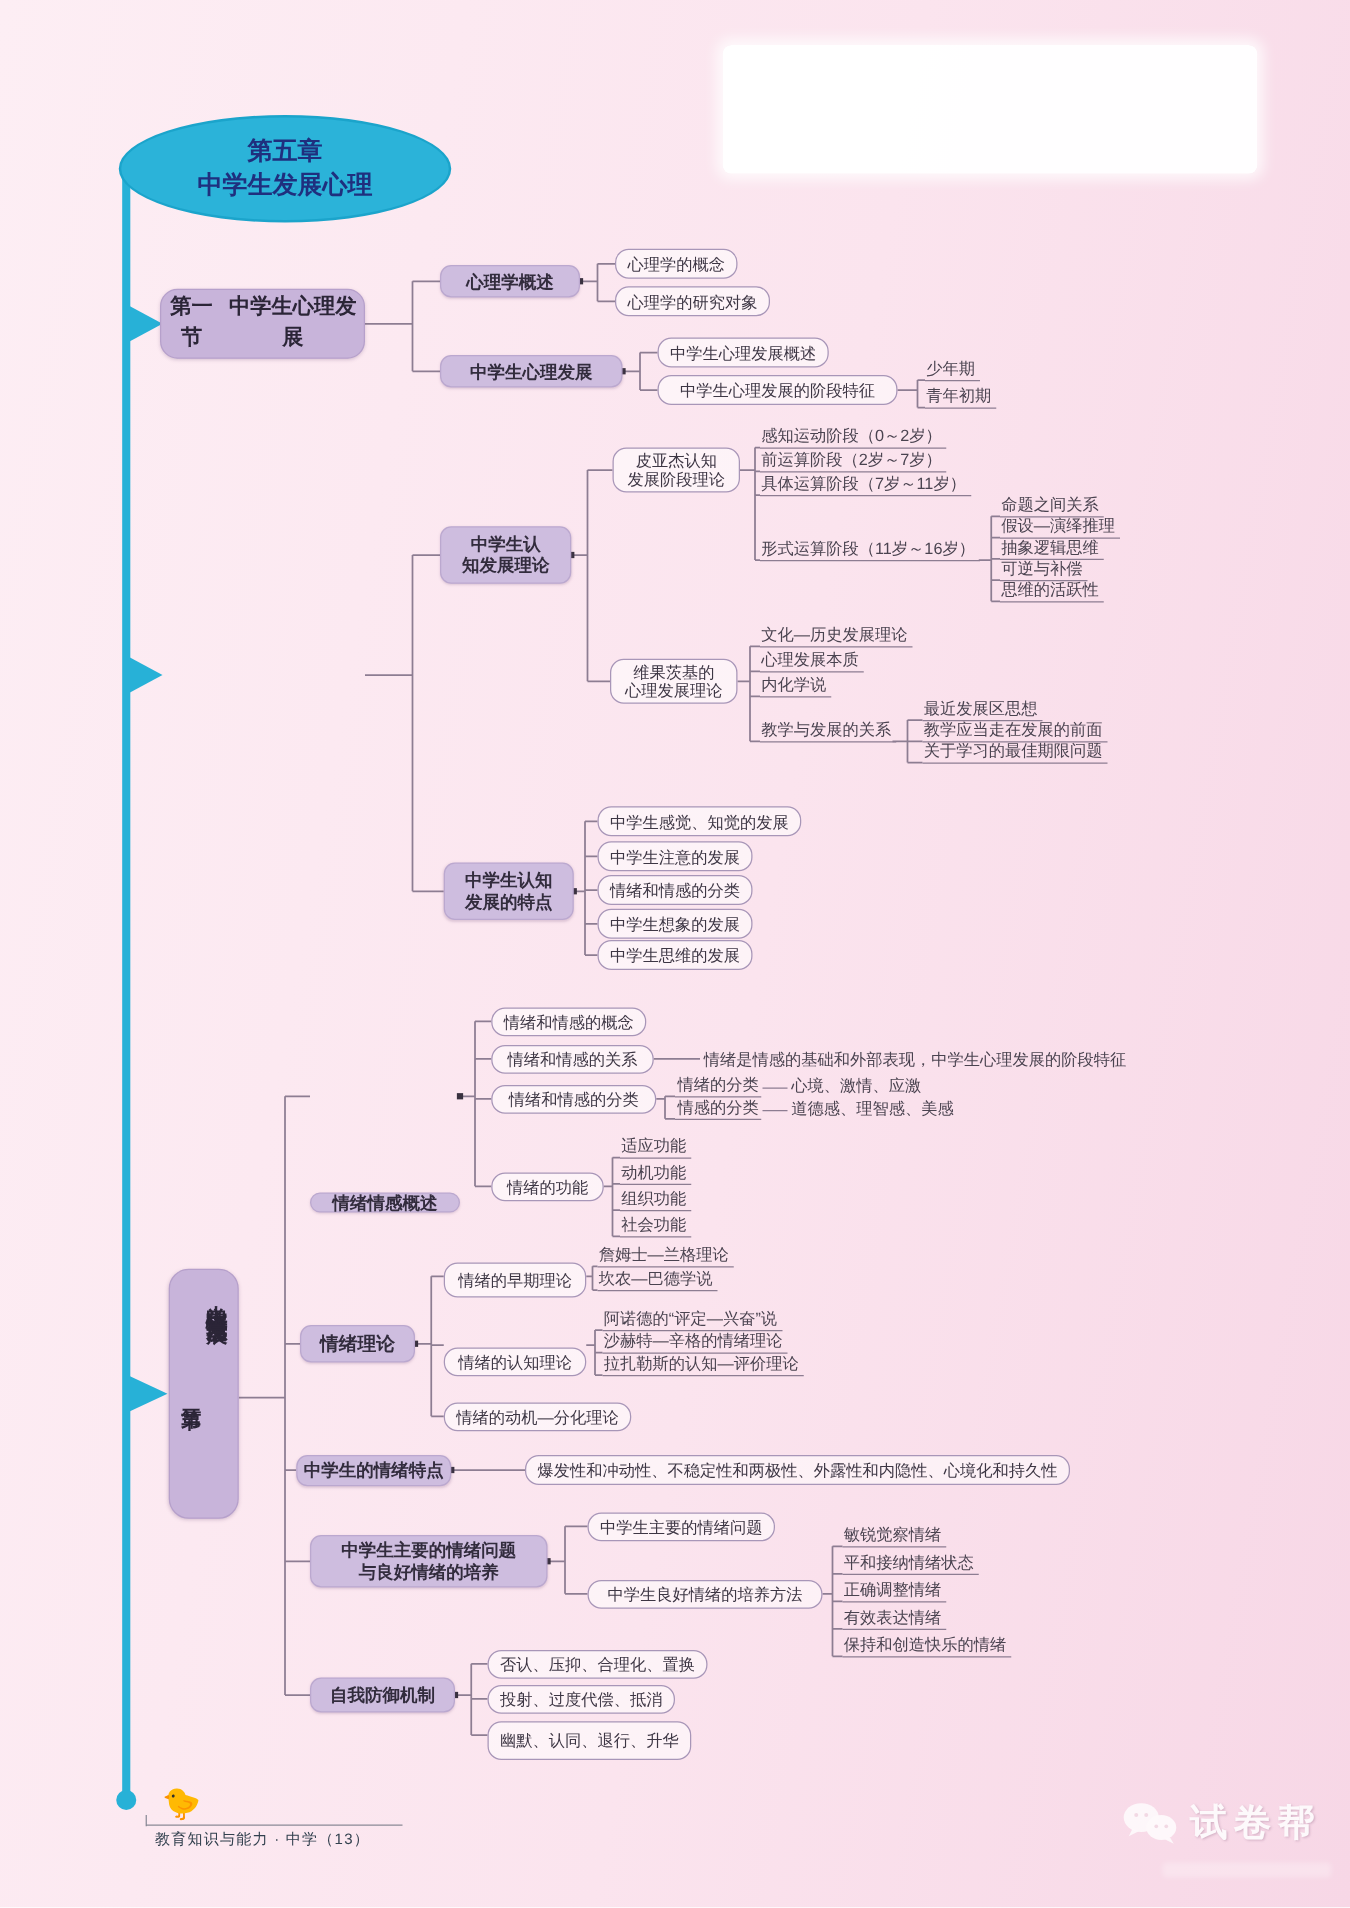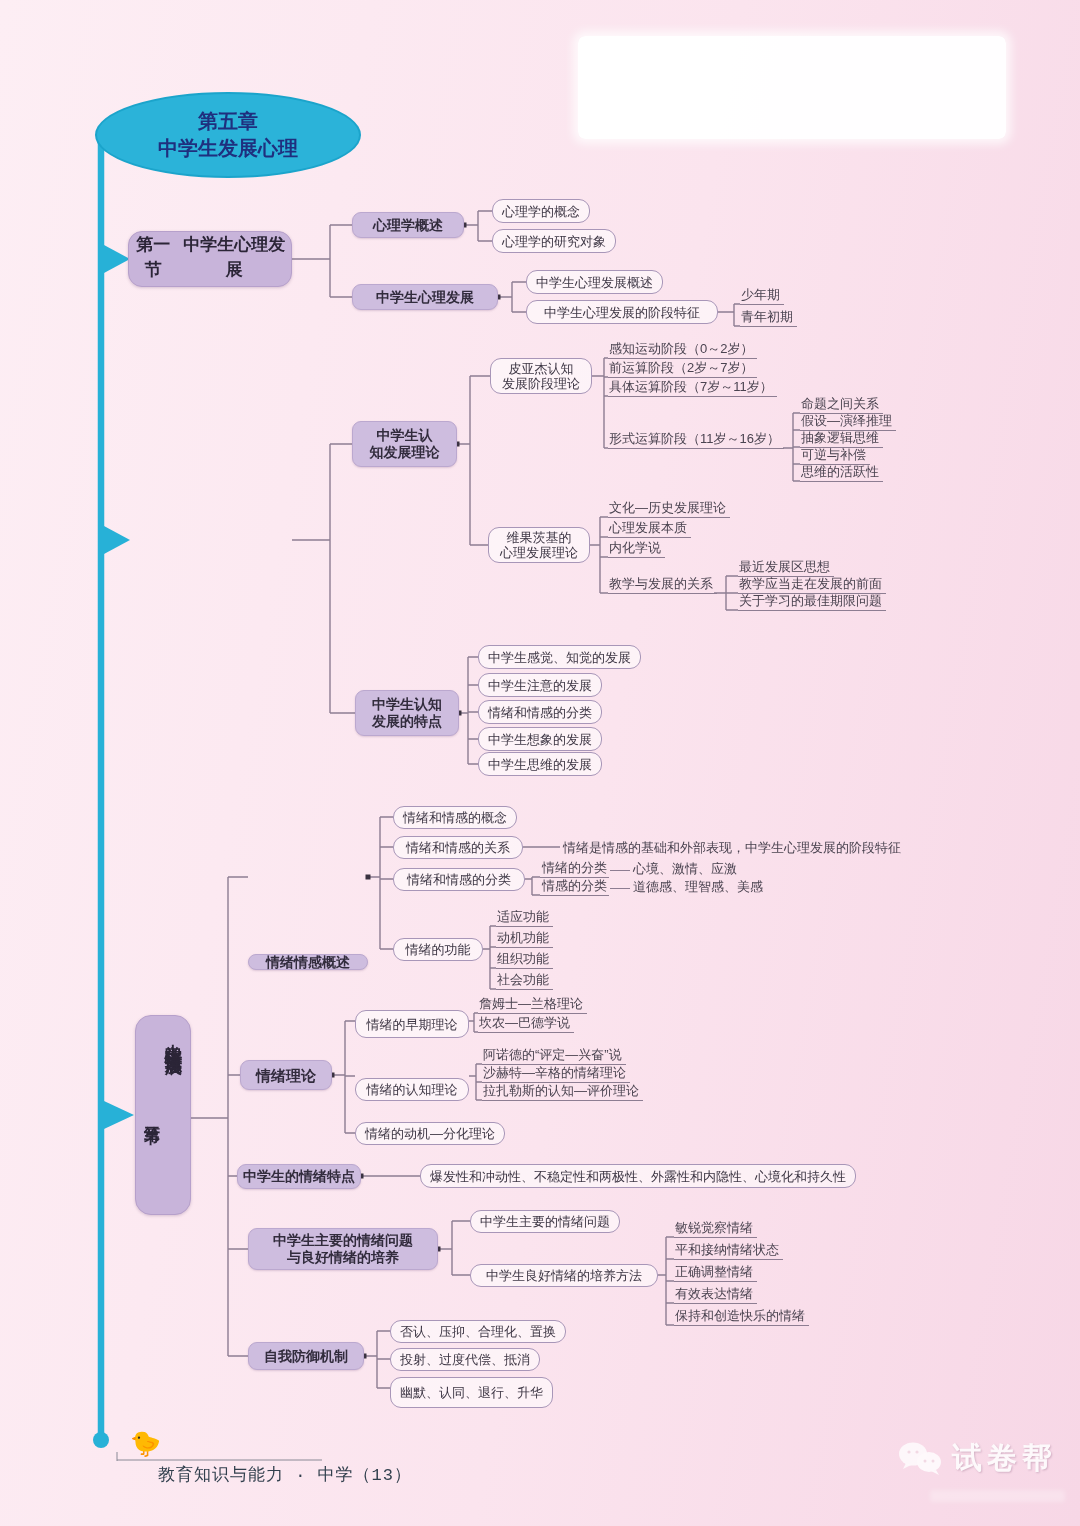--- a/index.html
+++ b/index.html
@@ -32,22 +32,22 @@
     padding:3px 9px;white-space:nowrap;}
   .leaf{position:absolute;z-index:2;font-size:13px;line-height:16px;color:#4a4350;
     border-bottom:1.4px solid #8d7d92;padding:0 4px 1px 1px;white-space:nowrap;}
   .note{position:absolute;z-index:2;font-size:13px;line-height:15px;color:#4a4350;white-space:nowrap;}
   .pair{position:absolute;z-index:2;display:flex;align-items:flex-end;white-space:nowrap;}
   .pair .plabel{font-size:13px;line-height:16px;color:#4a4350;border-bottom:1.4px solid #8d7d92;padding:0 2px 1px;}
   .pair .pdash{width:20px;height:0;border-bottom:1.4px solid #8d7d92;margin:0 1px 7px;}
   .pair .pvalue{font-size:13px;line-height:16px;color:#4a4350;padding:0 2px 1px;}
   .whitebox{position:absolute;left:578px;top:36px;width:428px;height:103px;z-index:4;
     background:rgba(255,255,255,.97);border-radius:7px;box-shadow:0 0 10px 5px rgba(255,255,255,.75);}
-  .footer{position:absolute;left:124px;top:1463px;z-index:2;font-family:Liberation Mono, monospace;
-    font-size:17px;color:#32404e;letter-spacing:1px;margin-left:34px;}
+  .footer{position:absolute;left:124px;top:1463px;z-index:2;font-family:Liberation Sans, sans-serif;
+    font-size:12px;color:#32404e;letter-spacing:1px;}
   .duck{position:absolute;left:130px;top:1429px;z-index:2;font-size:25px;line-height:28px;}
   .wm{position:absolute;left:898px;top:1438px;z-index:4;display:flex;align-items:center;opacity:.85;}
   .wm .wmtext{color:#ffffff;font-weight:700;font-size:30px;letter-spacing:5px;margin-left:8px;
     text-shadow:1px 1px 2px rgba(150,110,140,.45);}
   .wmsub{position:absolute;left:930px;top:1490px;width:135px;height:12px;z-index:4;
     background:rgba(255,255,255,.28);filter:blur(2px);border-radius:3px;}
 </style>
 </head>
 <body>
 

